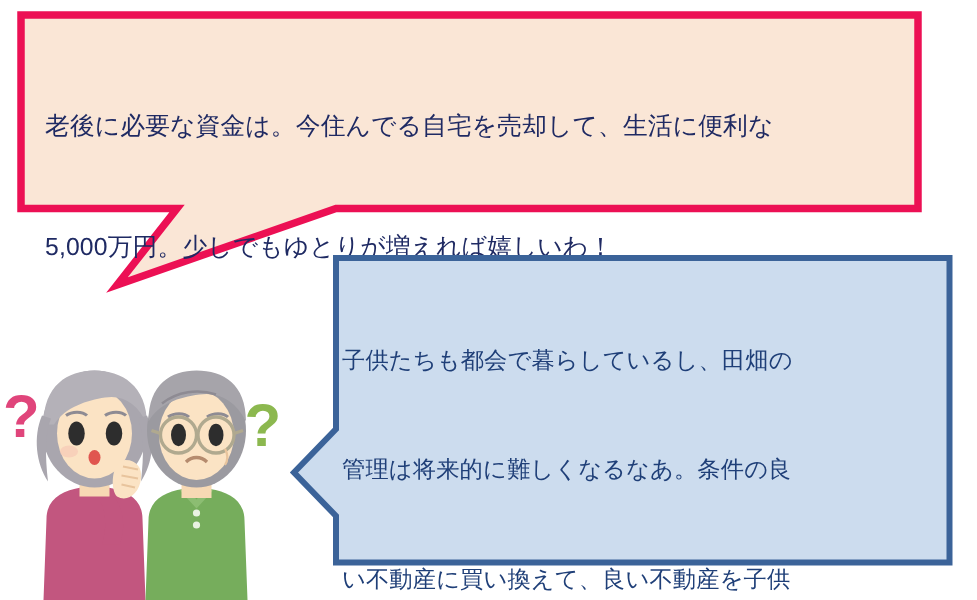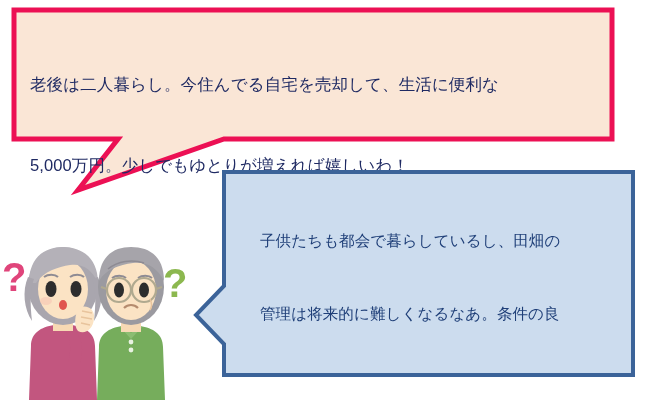--- a/index.html
+++ b/index.html
@@ -60,21 +60,21 @@
     position: absolute;
     left: 48px;
     top: 12px;
     width: 400px;
     color: #1f3f78;
     font-size: 15.5px;
     line-height: 24.4px;
     letter-spacing: 0.1px;
     white-space: pre;
   }
-  .husband-text .ln { display: block; margin-left: 32px; }
+  .husband-text .ln { display: block; }
 
   
   #couple-illustration {
     position: absolute;
     left: 0;
     top: 243px;
     width: 190px;
     height: 157px;
   }
   #couple-illustration svg { display: block; }
@@ -86,32 +86,33 @@
   }
 </style>
 </head>
 <body>
 
 <div id="wife-bubble">
   <svg width="651" height="200" viewBox="0 0 651 200">
     <path d="M 14 10 L 612 10 L 612 139 L 224 139 L 78 190 L 118 139 L 14 139 Z" fill="#fae6d6" stroke="#ec1054" stroke-width="5" stroke-linejoin="miter"></path>
   </svg>
   <div class="wife-text">
-    <span class="ln">老後は二人暮らし。今住んでる自宅を売却して、生活に便利な</span>
+    <span class="ln">老後に必要な資金は。今住んでる自宅を売却して、生活に便利な</span>
     <span class="ln">5,000万円。少しでもゆとりが増えれば嬉しいわ！</span>
   </div>
 </div>
 
 <div id="husband-bubble">
   <svg width="471" height="232" viewBox="0 0 471 232">
     <path d="M 44 4 L 453 4 L 453 207 L 44 207 L 44 176 L 16 147 L 44 118 Z" fill="#ccdcee" stroke="#3b6399" stroke-width="4" stroke-linejoin="miter"></path>
   </svg>
   <div class="husband-text">
     <span class="ln">子供たちも都会で暮らしているし、田畑の</span>
     <span class="ln">管理は将来的に難しくなるなあ。条件の良</span>
+    <span class="ln">い不動産に買い換えて、良い不動産を子供</span>
     
     
     
     
   </div>
 </div>
 
 <div id="couple-illustration">
   <svg width="190" height="157" viewBox="0 0 190 157">
 

